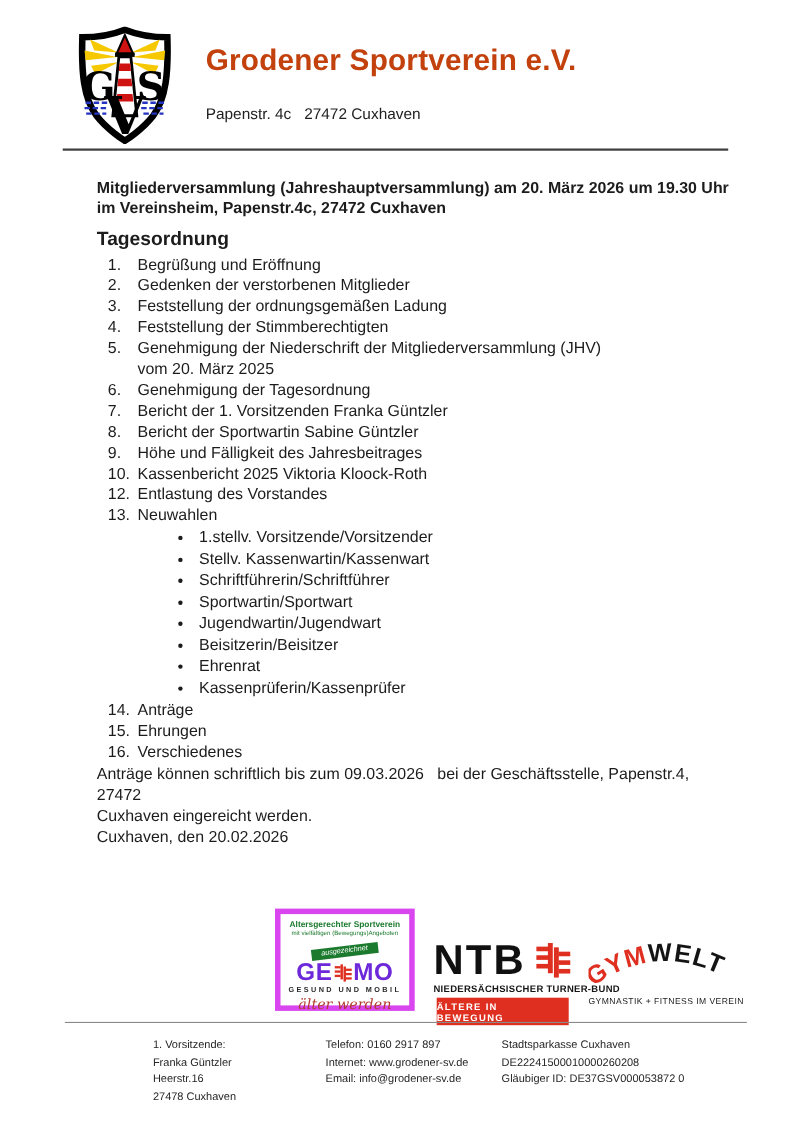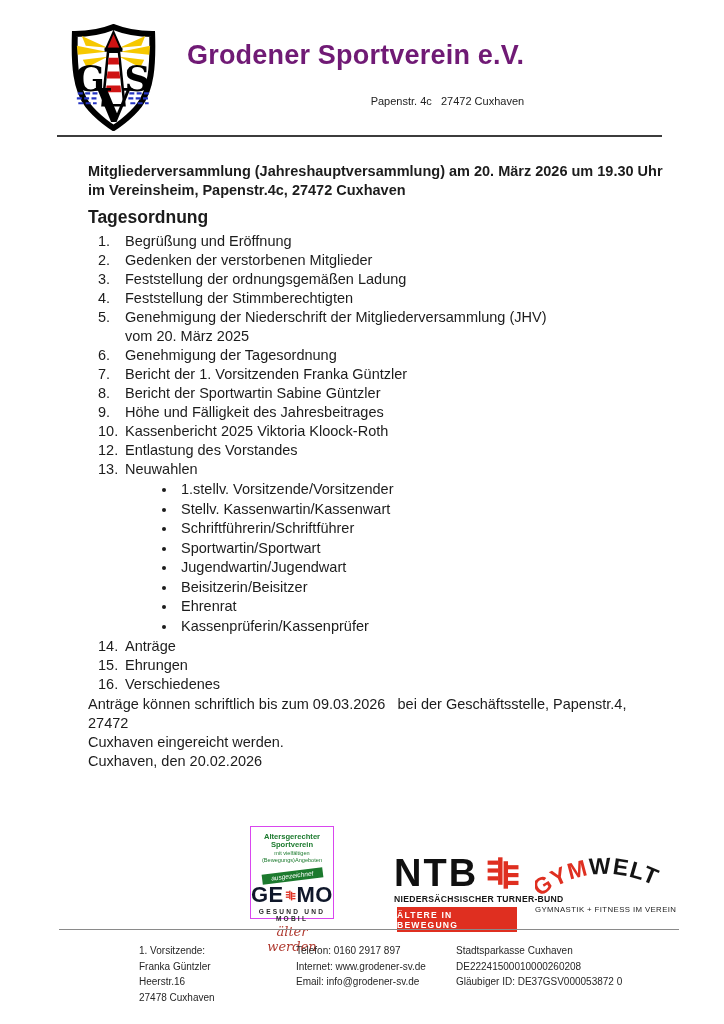--- a/index.html
+++ b/index.html
@@ -10,50 +10,50 @@
     background: #fff;
     font-family: "Liberation Sans", sans-serif;
     color: #1c1c1c;
     overflow: hidden;
   }
 
   
   .header { display:flex; align-items:flex-start; padding:24px 60px 0 62px; }
   .crest { width:103px; height:107px; flex:none; }
   .header-text { margin-left:22px; padding-top:16px; }
-  .org-name { font-size:27px; font-weight:bold; color:#701a75; letter-spacing:.2px; }
-  .org-address { font-size:11px; margin-top:24px; white-space:pre; color:#222;text-align:right; }
+  .org-name { font-size:27px; font-weight:bold; color:#c2410c; letter-spacing:.2px; }
+  .org-address { font-size:14px; margin-top:24px; white-space:pre; color:#222; }
   .header-rule { border:none; border-top:2px solid #3c3c3c; margin:4px 62px 0 57px; }
 
   
   .main { padding:0 60px 0 88px; font-size:14.5px; line-height:19px; }
   .announcement { font-weight:bold; margin:25px 0 0 0; white-space:pre-line; }
   .agenda-title { font-size:17.5px; font-weight:bold; margin:8px 0 5px 0; }
   ol.agenda { list-style:none; margin:0; padding:0 0 0 10px; }
   ol.agenda > li { display:flex; }
   ol.agenda .num { width:27px; flex:none; }
   ol.agenda .item-text { white-space:pre-line; }
   .item-body { display:flex; flex-direction:column; }
   ul.sub { list-style:disc; margin:1px 0 1px 0; padding:0 0 0 52px; }
   ul.sub li { line-height:19.5px; padding-left:4px; }
   .closing-note { margin:1px 0 0 0; white-space:pre-wrap; }
   .date-line { margin:0; }
 
   
   .ntb-fill { fill:#df2f20; }
 
-  .gemo { position:absolute; left:250px; top:826px; width:84px; height:93px;
-          border:1px solid #d946ef; background:#fff; text-align:center; padding-top:6px; }
+  .gemo { position:absolute; left:250px; top:826px; width:127px; height:93px;
+          border:5px solid #d946ef; background:#fff; text-align:center; padding-top:6px; }
   .gemo-line1 { color:#1c7a2e; font-weight:bold; font-size:7.6px; line-height:8px; }
   .gemo-line2 { color:#1c7a2e; font-size:5.6px; line-height:7px; margin-top:1px; }
   .gemo-ribbon { display:inline-block; background:#1c7a2e; color:#fff; font-style:italic;
                  font-size:6.6px; line-height:8px; padding:1px 9px; transform:rotate(-7deg);
                  margin-top:4px; }
   .gemo-word { display:flex; align-items:center; justify-content:center; gap:1px; margin-top:2px; }
-  .gemo-word span { font-size:22px; font-weight:bold; color:#0f172a; letter-spacing:.5px; line-height:22px; }
+  .gemo-word span { font-size:22px; font-weight:bold; color:#6d28d9; letter-spacing:.5px; line-height:22px; }
   .gemo-sub { font-size:6.6px; font-weight:bold; letter-spacing:2.2px; color:#2a2a2a; margin-top:2px; }
   .gemo-script { font-family:"DejaVu Serif", serif; font-style:italic; color:#b03a30;
                  font-size:13px; margin-top:2px; }
 
   .ntb { position:absolute; left:394px; top:855px; width:140px; }
   .ntb-word { display:flex; align-items:flex-start; }
   .ntb-text { font-size:38px; font-weight:bold; letter-spacing:2px; color:#101010; line-height:36px; }
   .ntb-word svg { margin-left:7px; margin-top:1px; }
   .ntb-sub { font-size:8.6px; font-weight:bold; color:#151515; letter-spacing:.3px; margin-top:3px; white-space:nowrap; }
   .ntb-bar { background:#df2f20; color:#fff; font-size:8.6px; font-weight:bold; 

